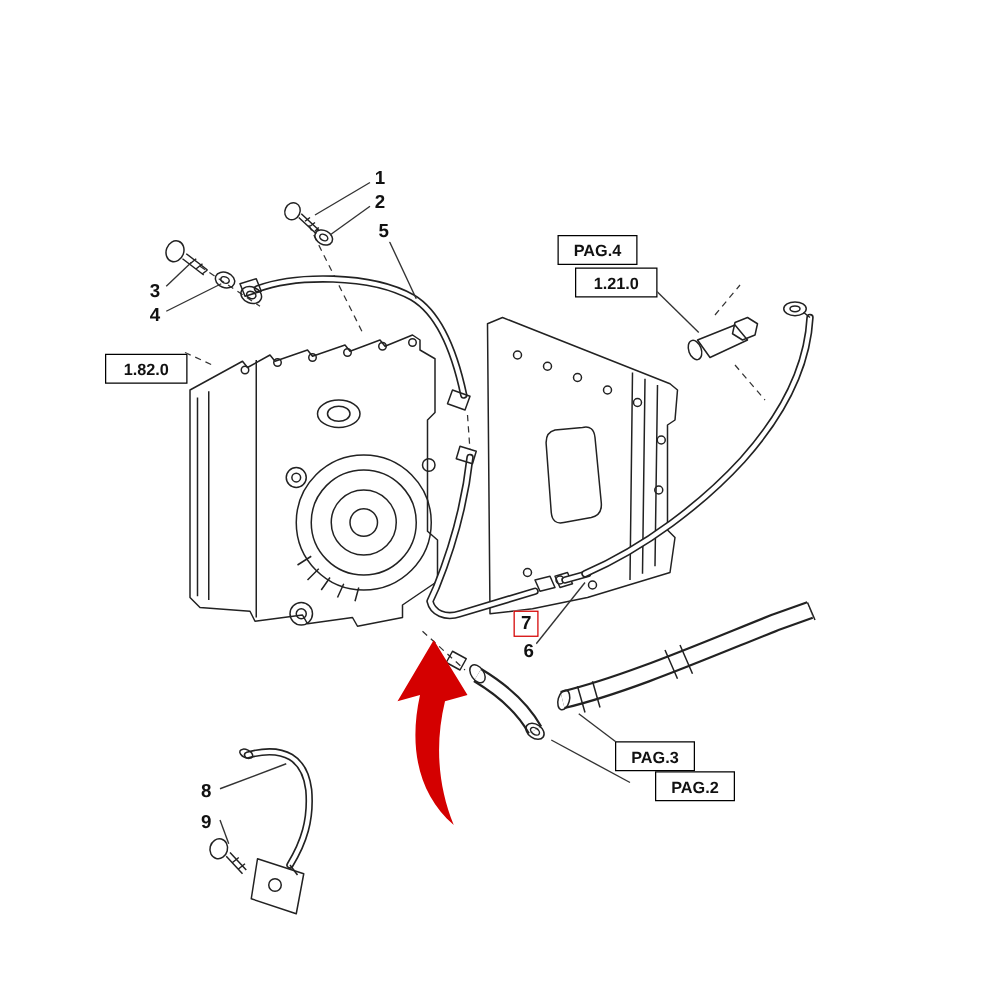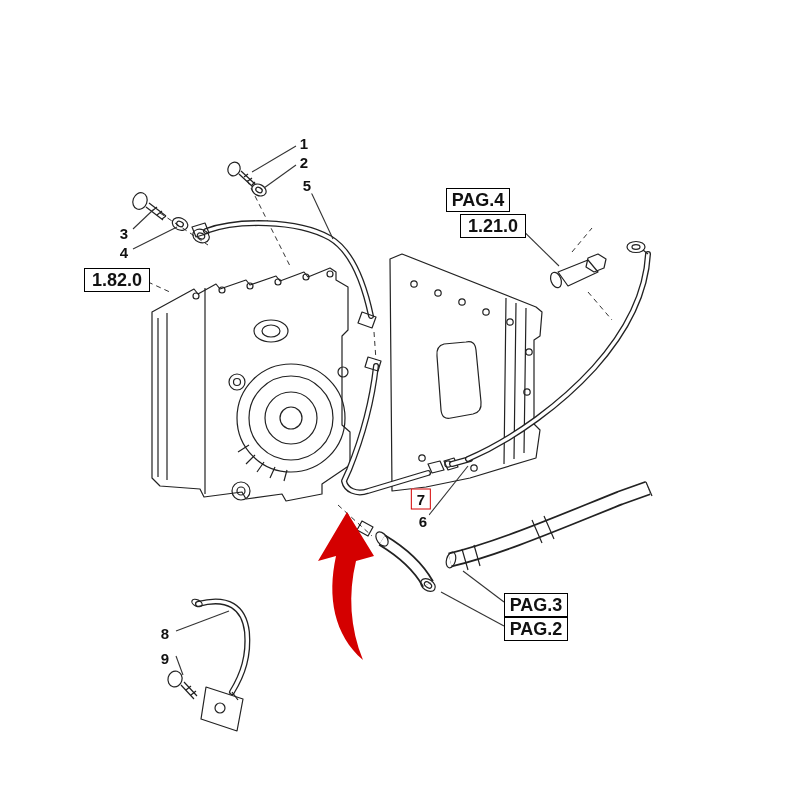--- a/index.html
+++ b/index.html
@@ -18,21 +18,21 @@
   .elbow-outer{stroke:#222;stroke-width:13;fill:none;stroke-linecap:butt;}
   .elbow-inner{stroke:#fff;stroke-width:9.5;fill:none;stroke-linecap:butt;}
   .callout{
     position:absolute;transform:translate(-50%,-50%);
     font-weight:bold;font-size:15px;color:#111;line-height:1;
     background:#fff;padding:1px 2px;
   }
   .callout.red-boxed{border:1.6px solid var(--red,#d40000);padding:2px 5px;}
   .refbox{
     position:absolute;border:1.7px solid #000;background:#fff;color:#111;
-    font-weight:bold;font-size:18px;display:flex;align-items:center;justify-content:center;
+    font-weight:bold;font-size:13px;display:flex;align-items:center;justify-content:center;
   }
 </style>
 </head>
 <body>
 
 <div class="stage">
 
   <svg width="800" height="800" viewBox="0 0 800 800">
 
     <g>
@@ -191,17 +191,17 @@
   <div class="callout" style="left:124px;top:233px">3</div>
   <div class="callout" style="left:124px;top:252px">4</div>
   <div class="callout" style="left:307px;top:185px">5</div>
   <div class="callout" style="left:423px;top:521px">6</div>
   <div class="callout red-boxed" style="left:421px;top:499px">7</div>
   <div class="callout" style="left:165px;top:633px">8</div>
   <div class="callout" style="left:165px;top:658px">9</div>
 
   <div class="refbox" style="left:446px;top:188px;width:62px;height:22px">PAG.4</div>
   <div class="refbox" style="left:460px;top:214px;width:64px;height:22px">1.21.0</div>
-  <div class="refbox" style="left:84px;top:268px;width:64px;height:22px">1.82.0</div>
-  <div class="refbox" style="left:504px;top:593px;width:62px;height:22px">PAG.3</div>
-  <div class="refbox" style="left:504px;top:617px;width:62px;height:22px">PAG.2</div>
+  <div class="refbox" style="left:84px;top:283px;width:64px;height:22px">1.82.0</div>
+  <div class="refbox" style="left:492px;top:593px;width:62px;height:22px">PAG.3</div>
+  <div class="refbox" style="left:524px;top:617px;width:62px;height:22px">PAG.2</div>
 
 </div>
 
 </body></html>

